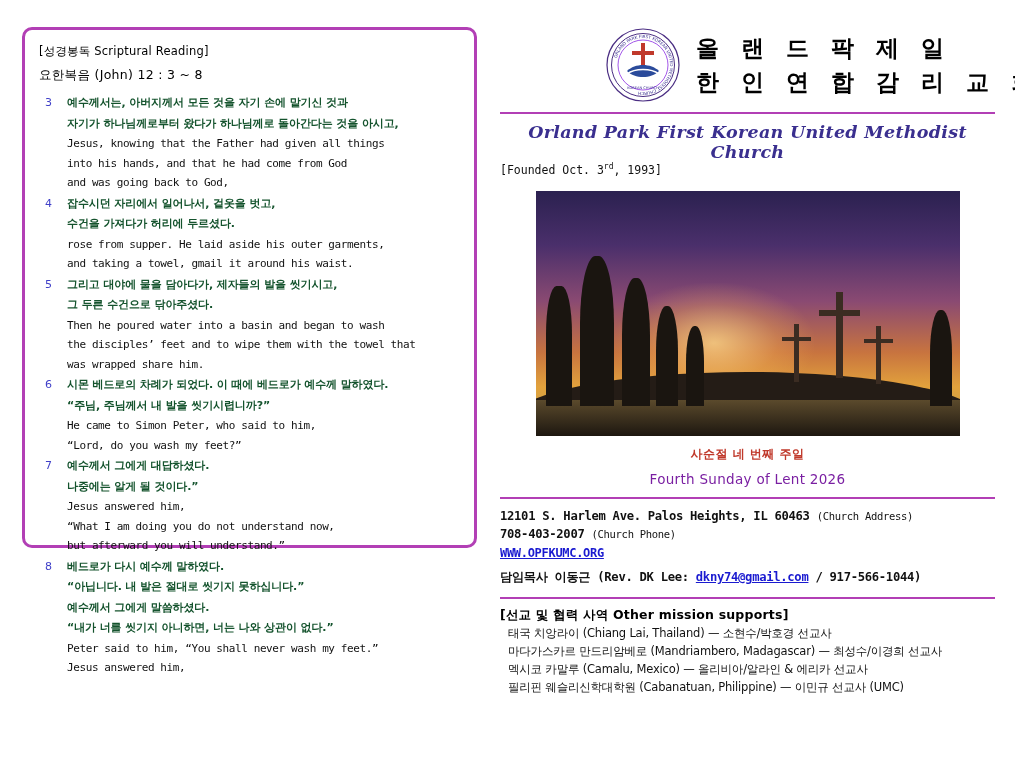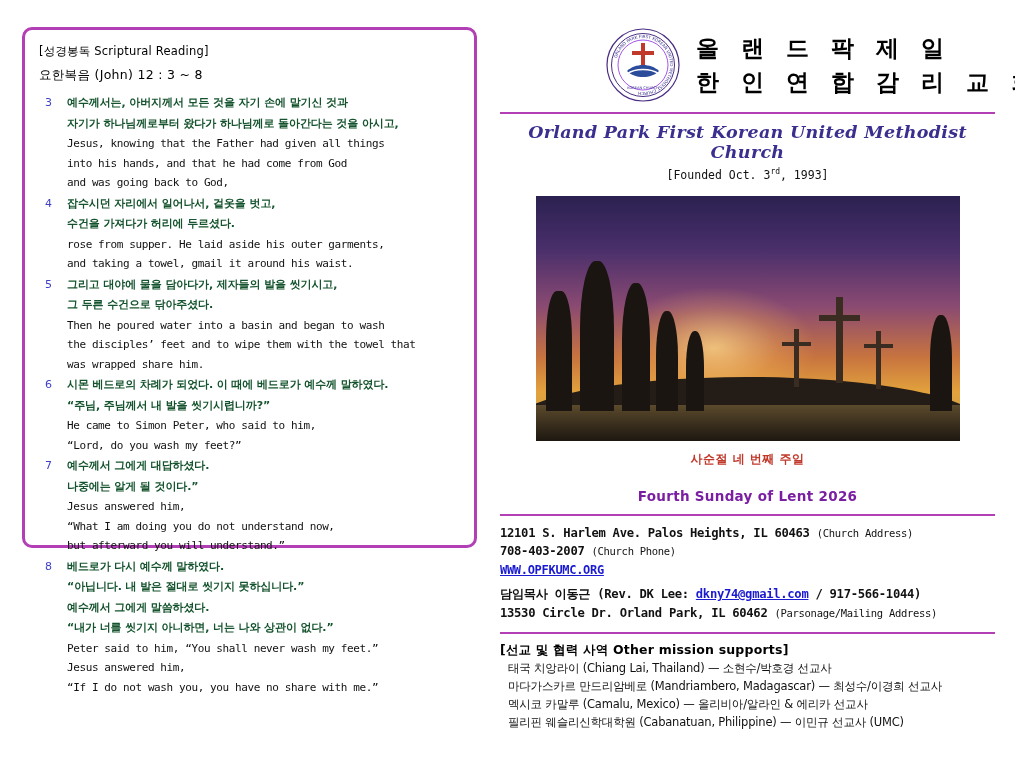--- a/index.html
+++ b/index.html
@@ -133,25 +133,24 @@
   .eng-church-name {
     text-align: center;
     font-family: "DejaVu Serif", serif;
     font-style: italic;
     font-size: 17.5px;
     color: #3a2f8f;
     letter-spacing: 0.3px;
     font-weight: bold;
   }
   .founded {
-    text-align: center;
+    text-align: left;
     font-family: "DejaVu Sans Mono", monospace;
     font-size: 11.5px;
     color: #111;
-    margin-top: 5px;
   }
   .founded sup { font-size: 8px; }
 
   .photo {
     position: relative;
     margin: 14px auto 0 auto;
     width: 424px;
     height: 245px;
     overflow: hidden;
     background: linear-gradient(to bottom,
@@ -204,23 +203,23 @@
   .photo-caption-ko {
     text-align: center;
     margin-top: 10px;
     font-size: 12px;
     font-weight: bold;
     color: #c0392b;
     letter-spacing: 0.5px;
   }
   .photo-caption-en {
     text-align: center;
-    margin-top: 20px;
+    margin-top: 8px;
     font-size: 13.5px;
-    font-weight: bold;
+    font-weight: normal;
     color: #7a1fa2;
     letter-spacing: 0.3px;
   }
 
   .info-block {
     font-family: "DejaVu Sans Mono", monospace;
     color: #111;
   }
   .info-line {
     font-size: 12.2px;
@@ -323,21 +322,20 @@
 
       <div class="verse">
         <div class="verse-num">8</div>
         <div class="verse-body">
           <div class="ko-line">베드로가 다시 예수께 말하였다.</div>
           <div class="ko-line">“아닙니다. 내 발은 절대로 씻기지 못하십니다.”</div>
           <div class="ko-line">예수께서 그에게 말씀하셨다.</div>
           <div class="ko-line">“내가 너를 씻기지 아니하면, 너는 나와 상관이 없다.”</div>
           <div class="en-line">Peter said to him, “You shall never wash my feet.”</div>
           <div class="en-line">Jesus answered him,</div>
-          <div class="en-line">“If I do not wash you, you have no share with me.”</div>
         </div>
       </div>
 
     </div>
   </div>
 
   <div class="right-panel">
 
     <div class="logo-row">
       <div class="logo-emblem">
@@ -408,24 +406,20 @@
       </div>
       <div class="info-line url">
         <span class="link">WWW.OPFKUMC.ORG</span>
       </div>
       <div class="spacer6"></div>
       <div class="info-line">
         <span>담임목사 이동근 (Rev. DK Lee:</span>
         <span class="link">dkny74@gmail.com</span>
         <span>/ 917-566-1044)</span>
       </div>
-      <div class="info-line">
-        <span>13530 Circle Dr. Orland Park, IL 60462</span>
-        <span class="muted">(Parsonage/Mailing Address)</span>
-      </div>
     </div>
 
     <div class="divider thin"></div>
 
     <div class="mission-title">[선교 및 협력 사역  Other mission supports]</div>
     <div>
       <div class="mission-line">태국 치앙라이 (Chiang Lai, Thailand) — 소현수/박호경 선교사</div>
       <div class="mission-line">마다가스카르 만드리암베로 (Mandriambero, Madagascar) — 최성수/이경희 선교사</div>
       <div class="mission-line">멕시코 카말루 (Camalu, Mexico) — 올리비아/알라인 &amp; 에리카 선교사</div>
       <div class="mission-line">필리핀 웨슬리신학대학원 (Cabanatuan, Philippine) — 이민규 선교사 (UMC)</div>

